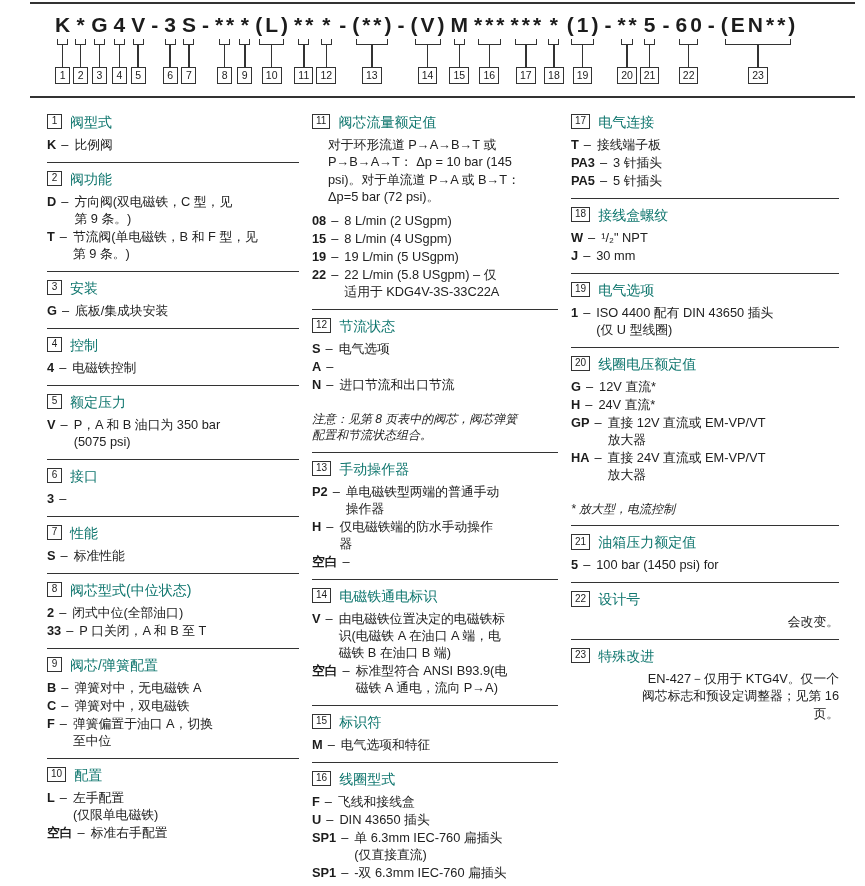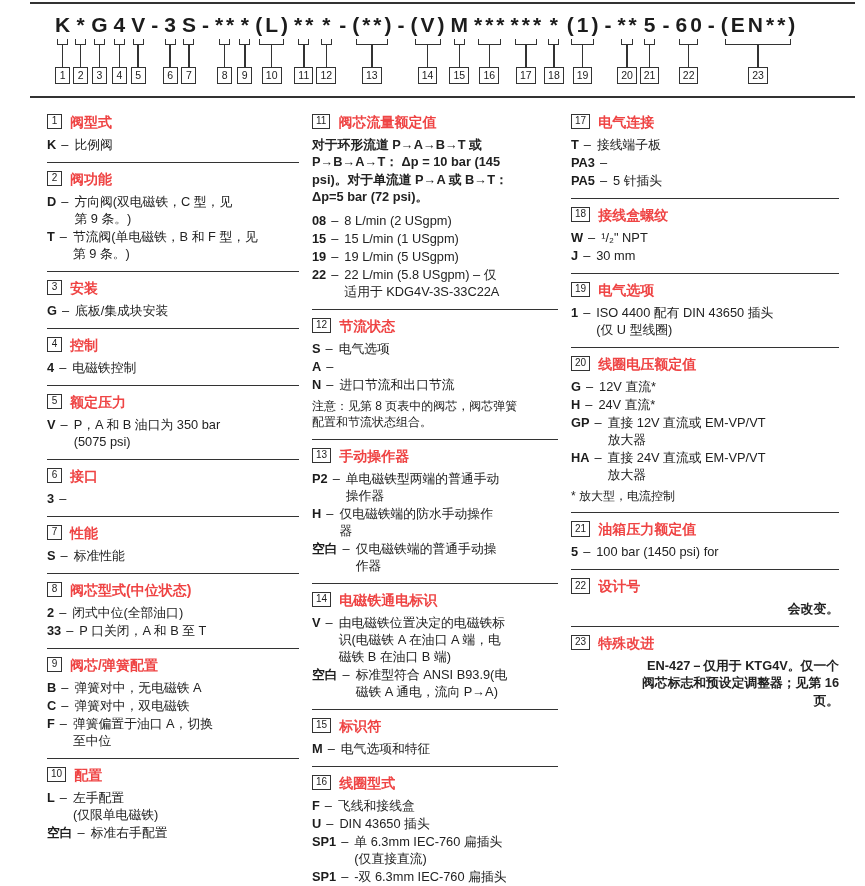--- a/index.html
+++ b/index.html
@@ -47,37 +47,36 @@
   .column{min-width:0;}
   .section{padding:6px 0 8px 0;border-bottom:1.5px solid #333;}
   .column .section:last-child{border-bottom:none;}
 
   .sec-head{display:flex;align-items:center;gap:8px;margin:2px 0 6px 0;}
   .sec-num{
     border:1.2px solid #333;font-size:10px;line-height:1.05;
     padding:1.5px 3px;min-width:7px;text-align:center;
     font-weight:normal;color:#1c1c1c;flex:0 0 auto;
   }
-  .sec-title{font-weight:bold;font-size:14px;line-height:16px;color:#ef4444;}
+  .sec-title{font-weight:normal;font-size:14px;line-height:16px;color:#0f766e;}
 
   .sec-intro,.sec-body{
-    font-size:12.8px;line-height:17.5px;margin:0 0 6px 0;
+    font-size:12.8px;line-height:17.5px;margin:0 0 6px 16px;
     white-space:pre-wrap;
-    font-weight:bold;
   }
   .sec-body{margin-bottom:0;text-align:right;}
 
   .item{display:flex;font-size:12.8px;line-height:17px;margin:1px 0;}
   .item-code{font-weight:bold;white-space:pre;flex:0 0 auto;color:#1c1c1c;}
   .item-dash{padding:0 6px 0 5px;flex:0 0 auto;}
   .item-text{white-space:pre-wrap;flex:1 1 auto;min-width:0;}
 
   .sec-note{
-    font-size:12px;line-height:16.5px;
-    margin-top:5px;white-space:pre-wrap;
+    font-size:12px;line-height:16.5px;font-style:italic;
+    margin-top:18px;white-space:pre-wrap;
   }
 </style>
 </head>
 <body>
 
 <div class="page">
   <div class="top-rule"></div>
   <div class="code-row">
       <div class="segment">
         <div class="seg-text">K</div>
@@ -393,21 +392,21 @@
 psi)。对于单流道 P→A 或 B→T：
 Δp=5 bar (72 psi)。</div>
           <div class="item">
             <span class="item-code">08</span>
             <span class="item-dash">–</span>
             <span class="item-text">8 L/min (2 USgpm)</span>
           </div>
           <div class="item">
             <span class="item-code">15</span>
             <span class="item-dash">–</span>
-            <span class="item-text">15 L/min (1 USgpm)</span>
+            <span class="item-text">8 L/min (4 USgpm)</span>
           </div>
           <div class="item">
             <span class="item-code">19</span>
             <span class="item-dash">–</span>
             <span class="item-text">19 L/min (5 USgpm)</span>
           </div>
           <div class="item">
             <span class="item-code">22</span>
             <span class="item-dash">–</span>
             <span class="item-text">22 L/min (5.8 USgpm) – 仅
@@ -449,22 +448,20 @@
           </div>
           <div class="item">
             <span class="item-code">H</span>
             <span class="item-dash">–</span>
             <span class="item-text">仅电磁铁端的防水手动操作
 器</span>
           </div>
           <div class="item">
             <span class="item-code">空白</span>
             <span class="item-dash">–</span>
-            <span class="item-text">仅电磁铁端的普通手动操
-作器</span>
           </div>
         </section>
         <section class="section">
           <div class="sec-head">
             <span class="sec-num">14</span>
             <span class="sec-title">电磁铁通电标识</span>
           </div>
           <div class="item">
             <span class="item-code">V</span>
             <span class="item-dash">–</span>
@@ -525,20 +522,21 @@
             <span class="sec-title">电气连接</span>
           </div>
           <div class="item">
             <span class="item-code">T</span>
             <span class="item-dash">–</span>
             <span class="item-text">接线端子板</span>
           </div>
           <div class="item">
             <span class="item-code">PA3</span>
             <span class="item-dash">–</span>
+            <span class="item-text">3 针插头</span>
           </div>
           <div class="item">
             <span class="item-code">PA5</span>
             <span class="item-dash">–</span>
             <span class="item-text">5 针插头</span>
           </div>
         </section>
         <section class="section">
           <div class="sec-head">
             <span class="sec-num">18</span>

